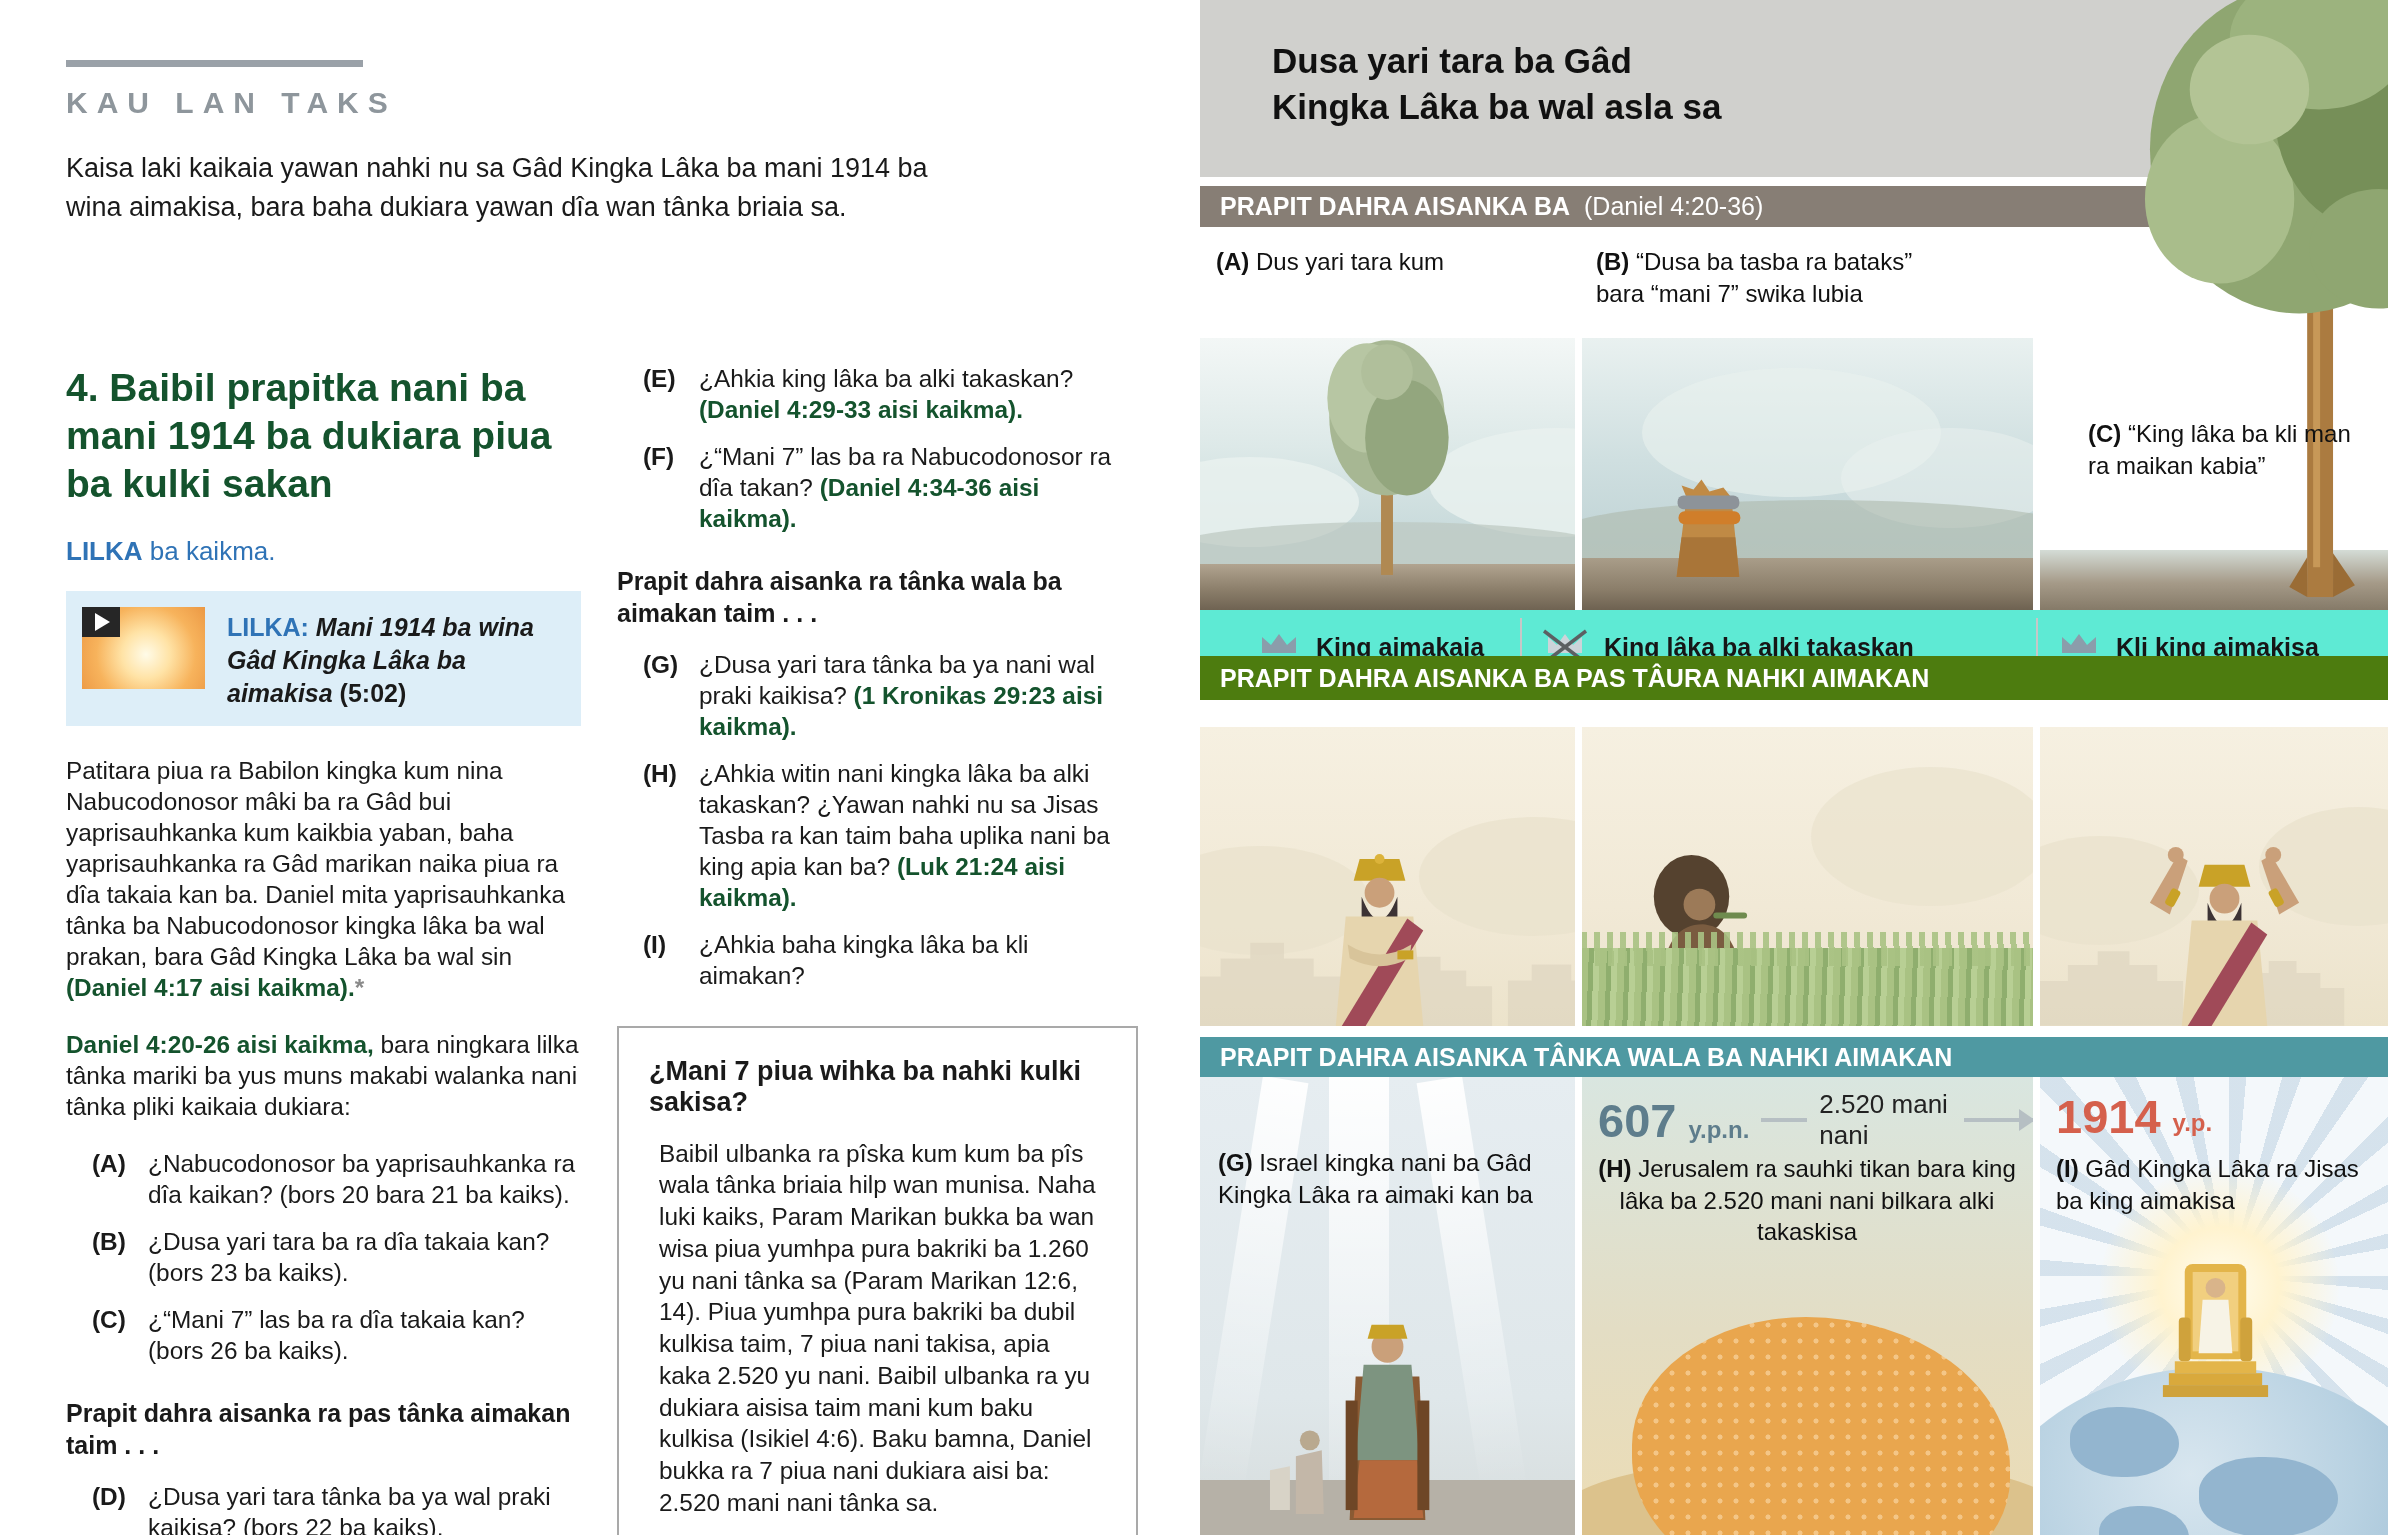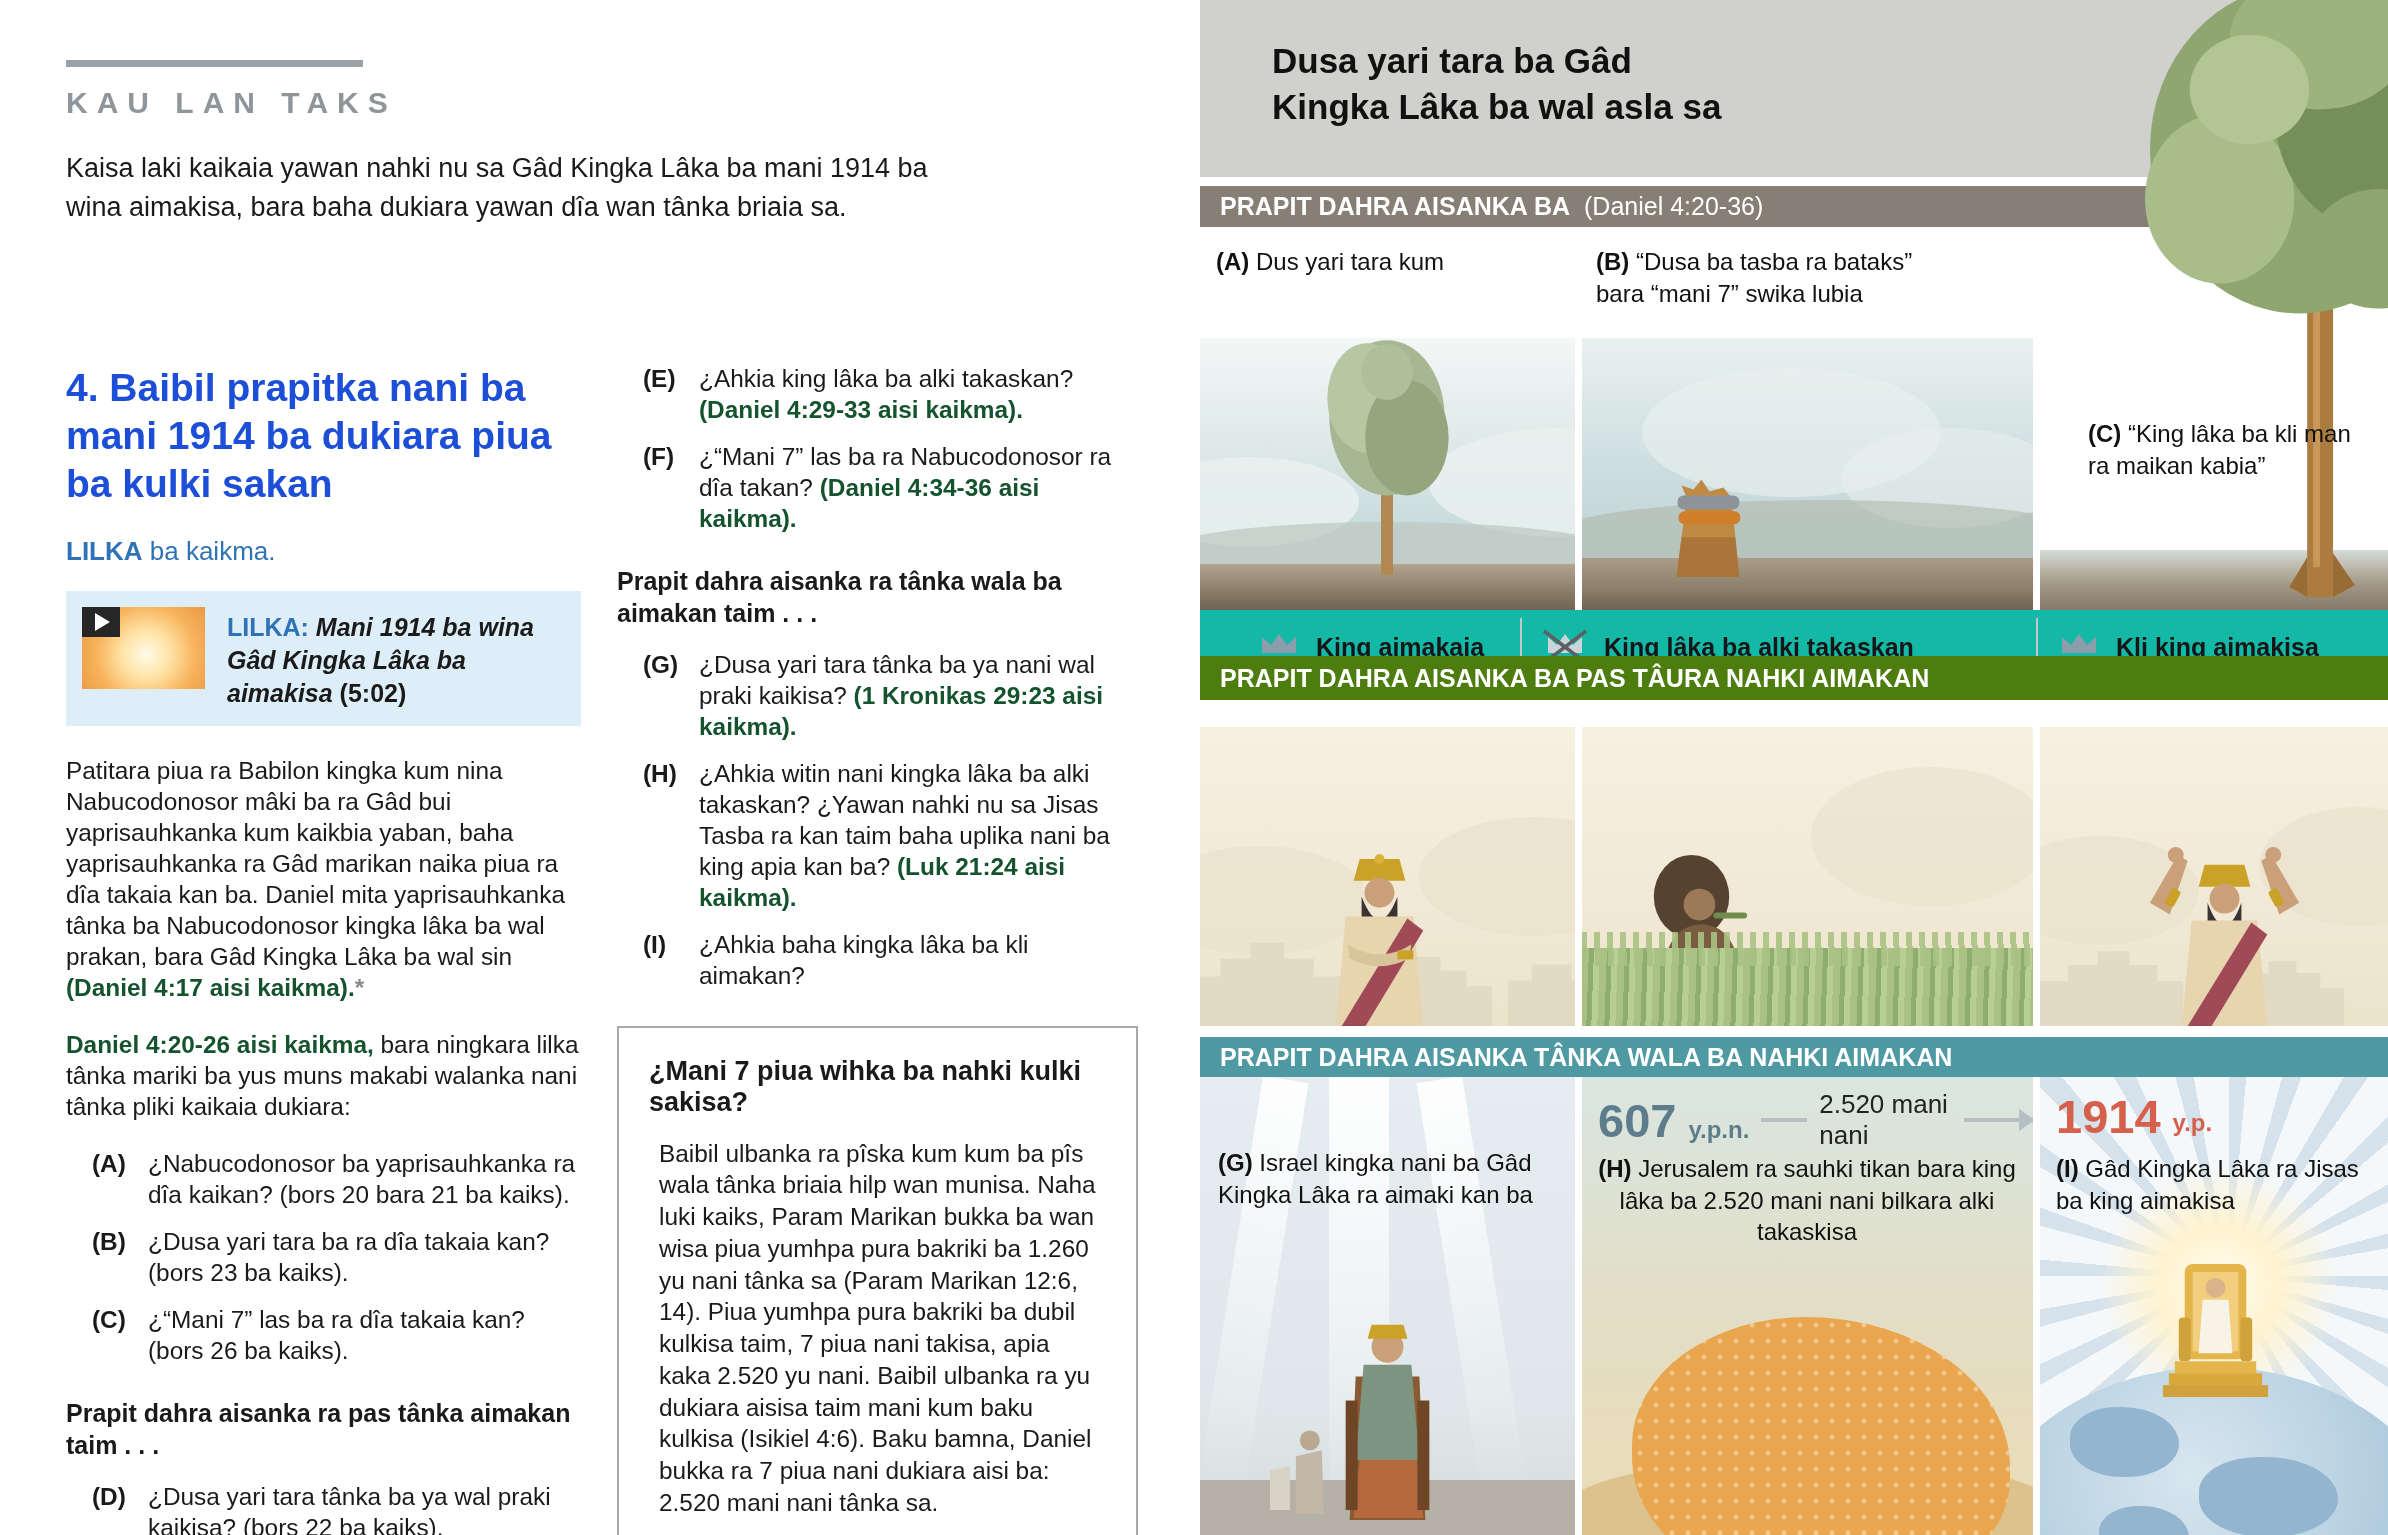--- a/index.html
+++ b/index.html
@@ -8,21 +8,21 @@
   .abs{position:absolute;}
 
   
   .kicker-bar{left:66px;top:60px;width:297px;height:7px;background:#9aa1a8;}
   .kicker{left:66px;top:86px;font-size:30px;font-weight:bold;letter-spacing:9px;color:#8e969c;}
   .intro{left:66px;top:149px;width:896px;font-size:27px;line-height:1.43;}
 
   .col1{left:66px;top:364px;width:515px;}
   .col2{left:617px;top:364px;width:521px;}
 
-  .lesson-title{font-size:39px;line-height:1.23;font-weight:bold;color:#1d4ed8;margin:0 0 28px 0;}
+  .lesson-title{font-size:39px;line-height:1.23;font-weight:bold;color:#14532d;margin:0 0 28px 0;}
   .video-link{font-size:26px;color:#2f73b6;margin:0 0 24px 0;}
   .video-link .b{font-weight:bold;}
   .video-box{background:#ddeef8;padding:16px 16px;display:flex;gap:22px;align-items:flex-start;margin-bottom:30px;}
   .thumb{position:relative;flex:none;width:123px;height:82px;background:radial-gradient(circle at 52% 58%, #fffbe8 0%, #ffe3a6 30%, #f7b35c 62%, #ea9440 100%);}
   .play-btn{position:absolute;left:0;top:0;width:38px;height:30px;background:#262626;display:flex;align-items:center;justify-content:center;}
   .play-tri{width:0;height:0;border-left:15px solid #fff;border-top:9px solid transparent;border-bottom:9px solid transparent;margin-left:3px;}
   .video-text{font-size:25px;line-height:1.32;font-weight:bold;padding-top:4px;}
   .video-text .lbl{color:#2f73b6;}
   .video-text .ttl{font-style:italic;}
   .para{font-size:24.4px;line-height:1.27;margin:0 0 26px 0;}
@@ -51,21 +51,21 @@
 
   
   .img-a{left:6px;top:338px;width:375px;height:272px;overflow:hidden;background:linear-gradient(180deg,#f3f7f6 0%,#dde9e8 40%,#c8dadb 72%,#ccd8d4 100%);}
   .img-b{left:388px;top:338px;width:451px;height:272px;overflow:hidden;background:linear-gradient(180deg,#e9f1f0 0%,#cfdfe0 45%,#c1d4d6 75%,#c7d2cc 100%);}
   .panel-c-ground{left:846px;top:550px;width:348px;height:60px;background:linear-gradient(180deg,#d4dcd6 0%,#a59a88 55%,#857a68 100%);}
   .cloud{position:absolute;background:#e9f1ef;border-radius:50%;opacity:.85;}
   .hill{position:absolute;border-radius:50% 50% 0 0;}
   .ground-strip{position:absolute;bottom:0;left:0;right:0;}
 
   
-  .legend{left:6px;top:610px;width:1188px;height:74px;background:#14b8a6;}
+  .legend{left:6px;top:610px;width:1188px;height:74px;background:#5eead4;}
   .legend-item{position:absolute;top:0;height:74px;display:flex;align-items:center;gap:16px;font-size:25px;font-weight:bold;color:#161616;}
   .legend-sep{position:absolute;top:8px;width:2px;height:58px;background:#c7c7c7;}
 
   
   .p2{top:727px;height:299px;overflow:hidden;background:linear-gradient(180deg,#f6f0e1 0%,#f1e9d6 60%,#ece3cb 100%);}
   .p2.d{left:6px;width:375px;}
   .p2.e{left:388px;width:451px;}
   .p2.f{left:846px;width:348px;}
   .zigg{position:absolute;bottom:0;opacity:.55;}
   .cloud2{position:absolute;background:#eae2cd;border-radius:50%;opacity:.8;}

